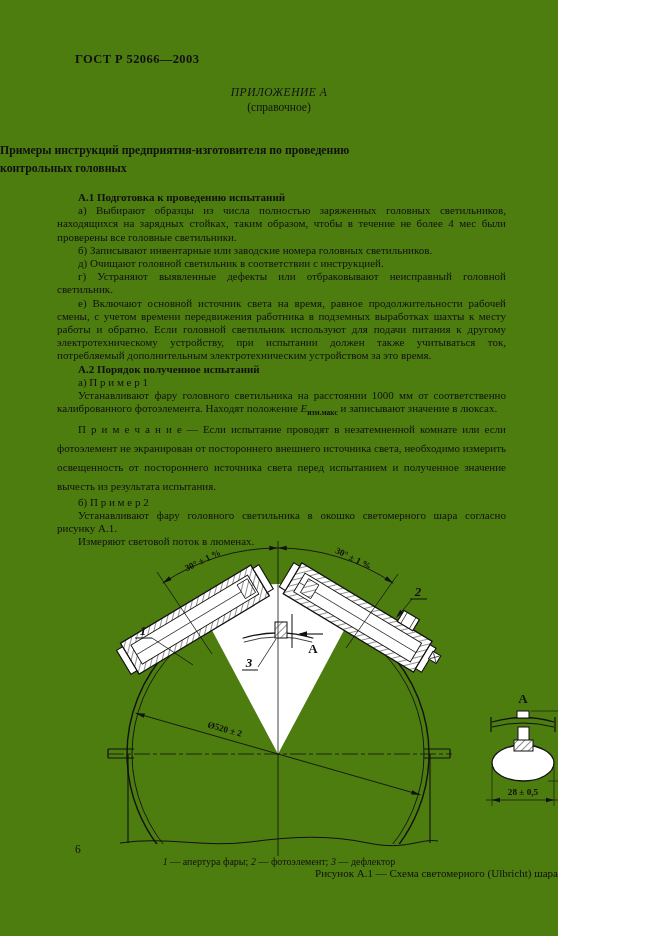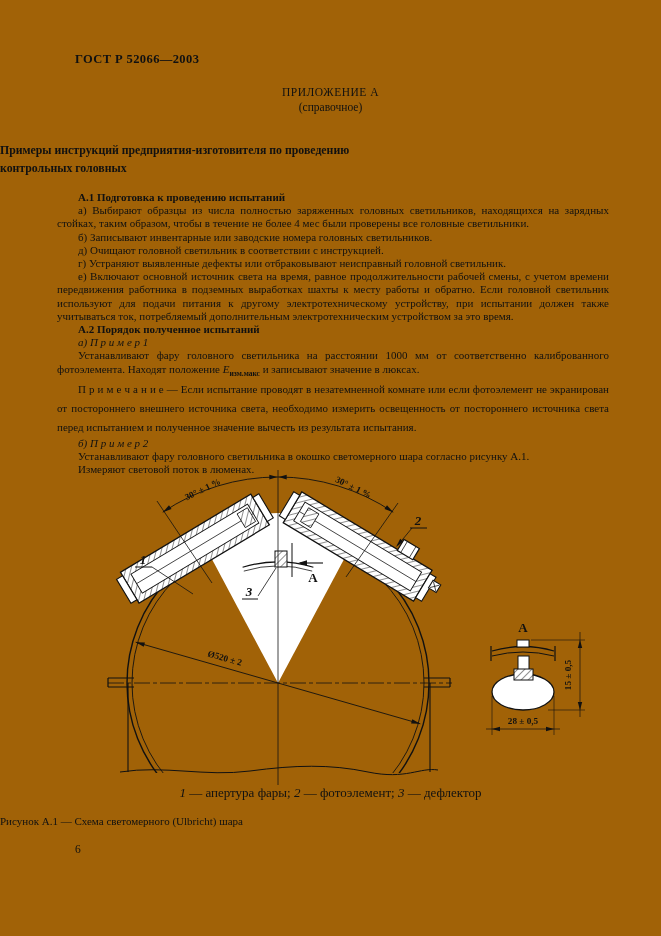--- a/index.html
+++ b/index.html
@@ -1,42 +1,42 @@
 <!DOCTYPE html>
 <html><head>
 <meta charset="utf-8">
 <style>
   html,body { margin:0; padding:0; background:#ffffff; }
   .page {
     position:relative;
-    width:661px; height:936px;
-    background:#a16207;
+    width:558px; height:936px;
+    background:#4d7c0f;
     font-family:"Liberation Serif", serif;
     color:#111;
     overflow:hidden;
   }
   .std-header {
     margin:52px 0 0 75px;
     font-size:12.5px; font-weight:bold; letter-spacing:0.4px;
   }
   .appendix { text-align:center; margin-top:18px; font-size:11.5px; line-height:15px; }
-  .appendix .app-title { letter-spacing:0.5px; }
+  .appendix .app-title { letter-spacing:0.5px;font-style:italic; }
   .doc-title { text-align:left; font-weight:bold; font-size:11.8px; line-height:18px; margin-top:26px; }
   .body-text { margin:14px 52px 0 57px; font-size:11px; line-height:13.2px; text-align:justify; }
   .body-text p { margin:0; text-indent:21px; }
   .h-bold { font-weight:bold; }
-  .example-label { font-style:italic; }
+  .example-label { }
   .note-block { margin:8px 0 6px 0; line-height:19px; }
   sub.e-sub { font-size:7.5px;font-weight:bold; }
   i.e-sym { font-family:"Liberation Serif", serif; }
   .figure-wrap { margin-top:-12px; }
   .figure-wrap svg { display:block; }
-  .fig-legend { text-align:center; font-size:13px; margin-top:-4px; color:#111; }
+  .fig-legend { text-align:center; font-size:10px; margin-top:-4px; color:#111; }
   .fig-legend .leg-num { font-style:italic; }
-  .fig-caption { text-align:left; font-size:11px; margin-top:14px; }
+  .fig-caption { text-align:right; font-size:11px; }
   .page-number { position:absolute; left:75px; top:843px; font-size:11.5px; }
   svg text { font-family:"Liberation Serif", serif; fill:#111; }
   .dimtxt { font-size:9.2px; font-weight:bold; }
   .callout { font-size:13px; font-weight:bold; font-style:italic; }
   .viewlbl { font-size:13px; font-weight:bold; }
 </style>
 </head>
 <body>
 
 <div class="page">

